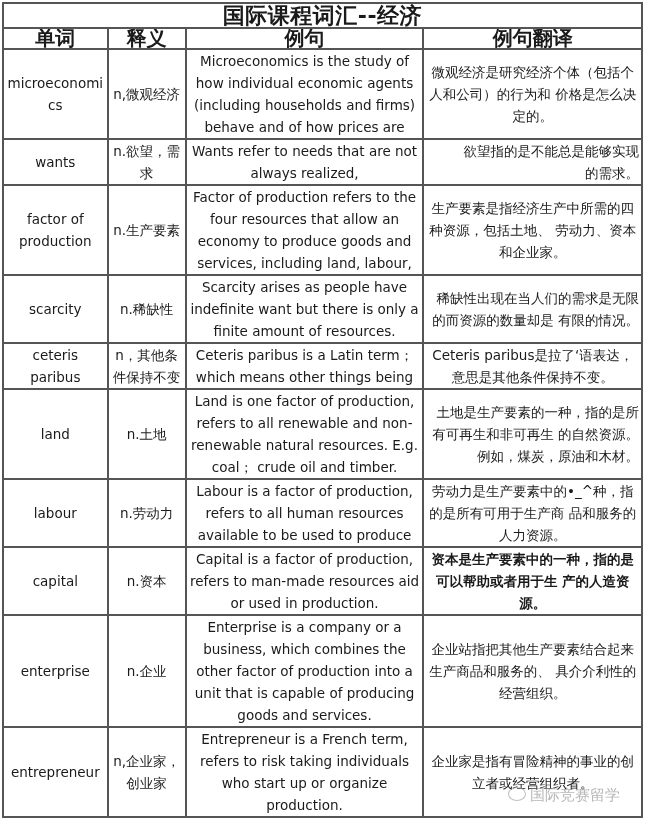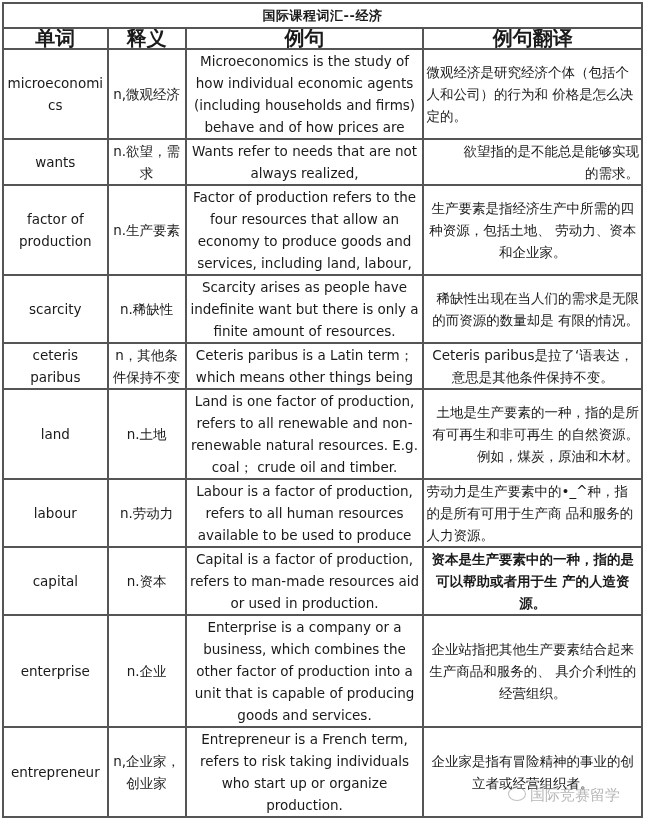--- a/index.html
+++ b/index.html
@@ -17,21 +17,21 @@
       text-align: center;
       vertical-align: middle;
       padding: 0 2px;
       font-size: 13.5px;
       line-height: 22px;
       font-weight: normal;
       overflow: hidden;
       word-break: break-word;
     }
     .title-cell {
-      font-size: 13px;
+      font-size: 22px;
       font-weight: bold;
       height: 23px;
       line-height: 23px;
       letter-spacing: 0.5px;
     }
     .head-cell {
       font-size: 20px;
       font-weight: bold;
       height: 19px;
       line-height: 19px;
@@ -79,21 +79,21 @@
         <th class="head-cell">释义</th>
         <th class="head-cell">例句</th>
         <th class="head-cell">例句翻译</th>
       </tr>
     </thead>
     <tbody id="rows">
         <tr style="height: 86px;">
           <td>microeconomics</td>
           <td>n,微观经济</td>
           <td>Microeconomics is the study of how individual economic agents (including households and firms) behave and of how prices are</td>
-          <td style="text-align: left; border-radius: 24px;">微观经济是研究经济个体（包括个人和公司）的行为和 价格是怎么决定的。</td>
+          <td style="text-align: center; border-radius: 24px;">微观经济是研究经济个体（包括个人和公司）的行为和 价格是怎么决定的。</td>
         </tr>
         <tr style="height: 42px;">
           <td>wants</td>
           <td>n.欲望，需求</td>
           <td>Wants refer to needs that are not always realized,</td>
           <td style="text-align: right; padding-left: 36px;">欲望指的是不能总是能够实现的需求。</td>
         </tr>
         <tr style="height: 87px;">
           <td>factor of production</td>
           <td>n.生产要素</td>
@@ -115,21 +115,21 @@
         <tr style="height: 87px;">
           <td>land</td>
           <td>n.土地</td>
           <td>Land is one factor of production, refers to all renewable and non-renewable natural resources. E.g. coal； crude oil and timber.</td>
           <td style="text-align: right;">土地是生产要素的一种，指的是所有可再生和非可再生 的自然资源。例如，煤炭，原油和木材。</td>
         </tr>
         <tr style="height: 64px;">
           <td>labour</td>
           <td>n.劳动力</td>
           <td>Labour is a factor of production, refers to all human resources available to be used to produce</td>
-          <td style="text-align: left; margin-top: 36px;">劳动力是生产要素中的•_^种，指的是所有可用于生产商 品和服务的人力资源。</td>
+          <td style="text-align: center; margin-top: 36px;">劳动力是生产要素中的•_^种，指的是所有可用于生产商 品和服务的人力资源。</td>
         </tr>
         <tr style="height: 64px;">
           <td>capital</td>
           <td>n.资本</td>
           <td>Capital is a factor of production, refers to man-made resources aid or used in production.</td>
           <td style="text-align: center; font-weight: bold;">资本是生产要素中的一种，指的是可以帮助或者用于生 产的人造资源。</td>
         </tr>
         <tr style="height: 110px;">
           <td>enterprise</td>
           <td>n.企业</td>

